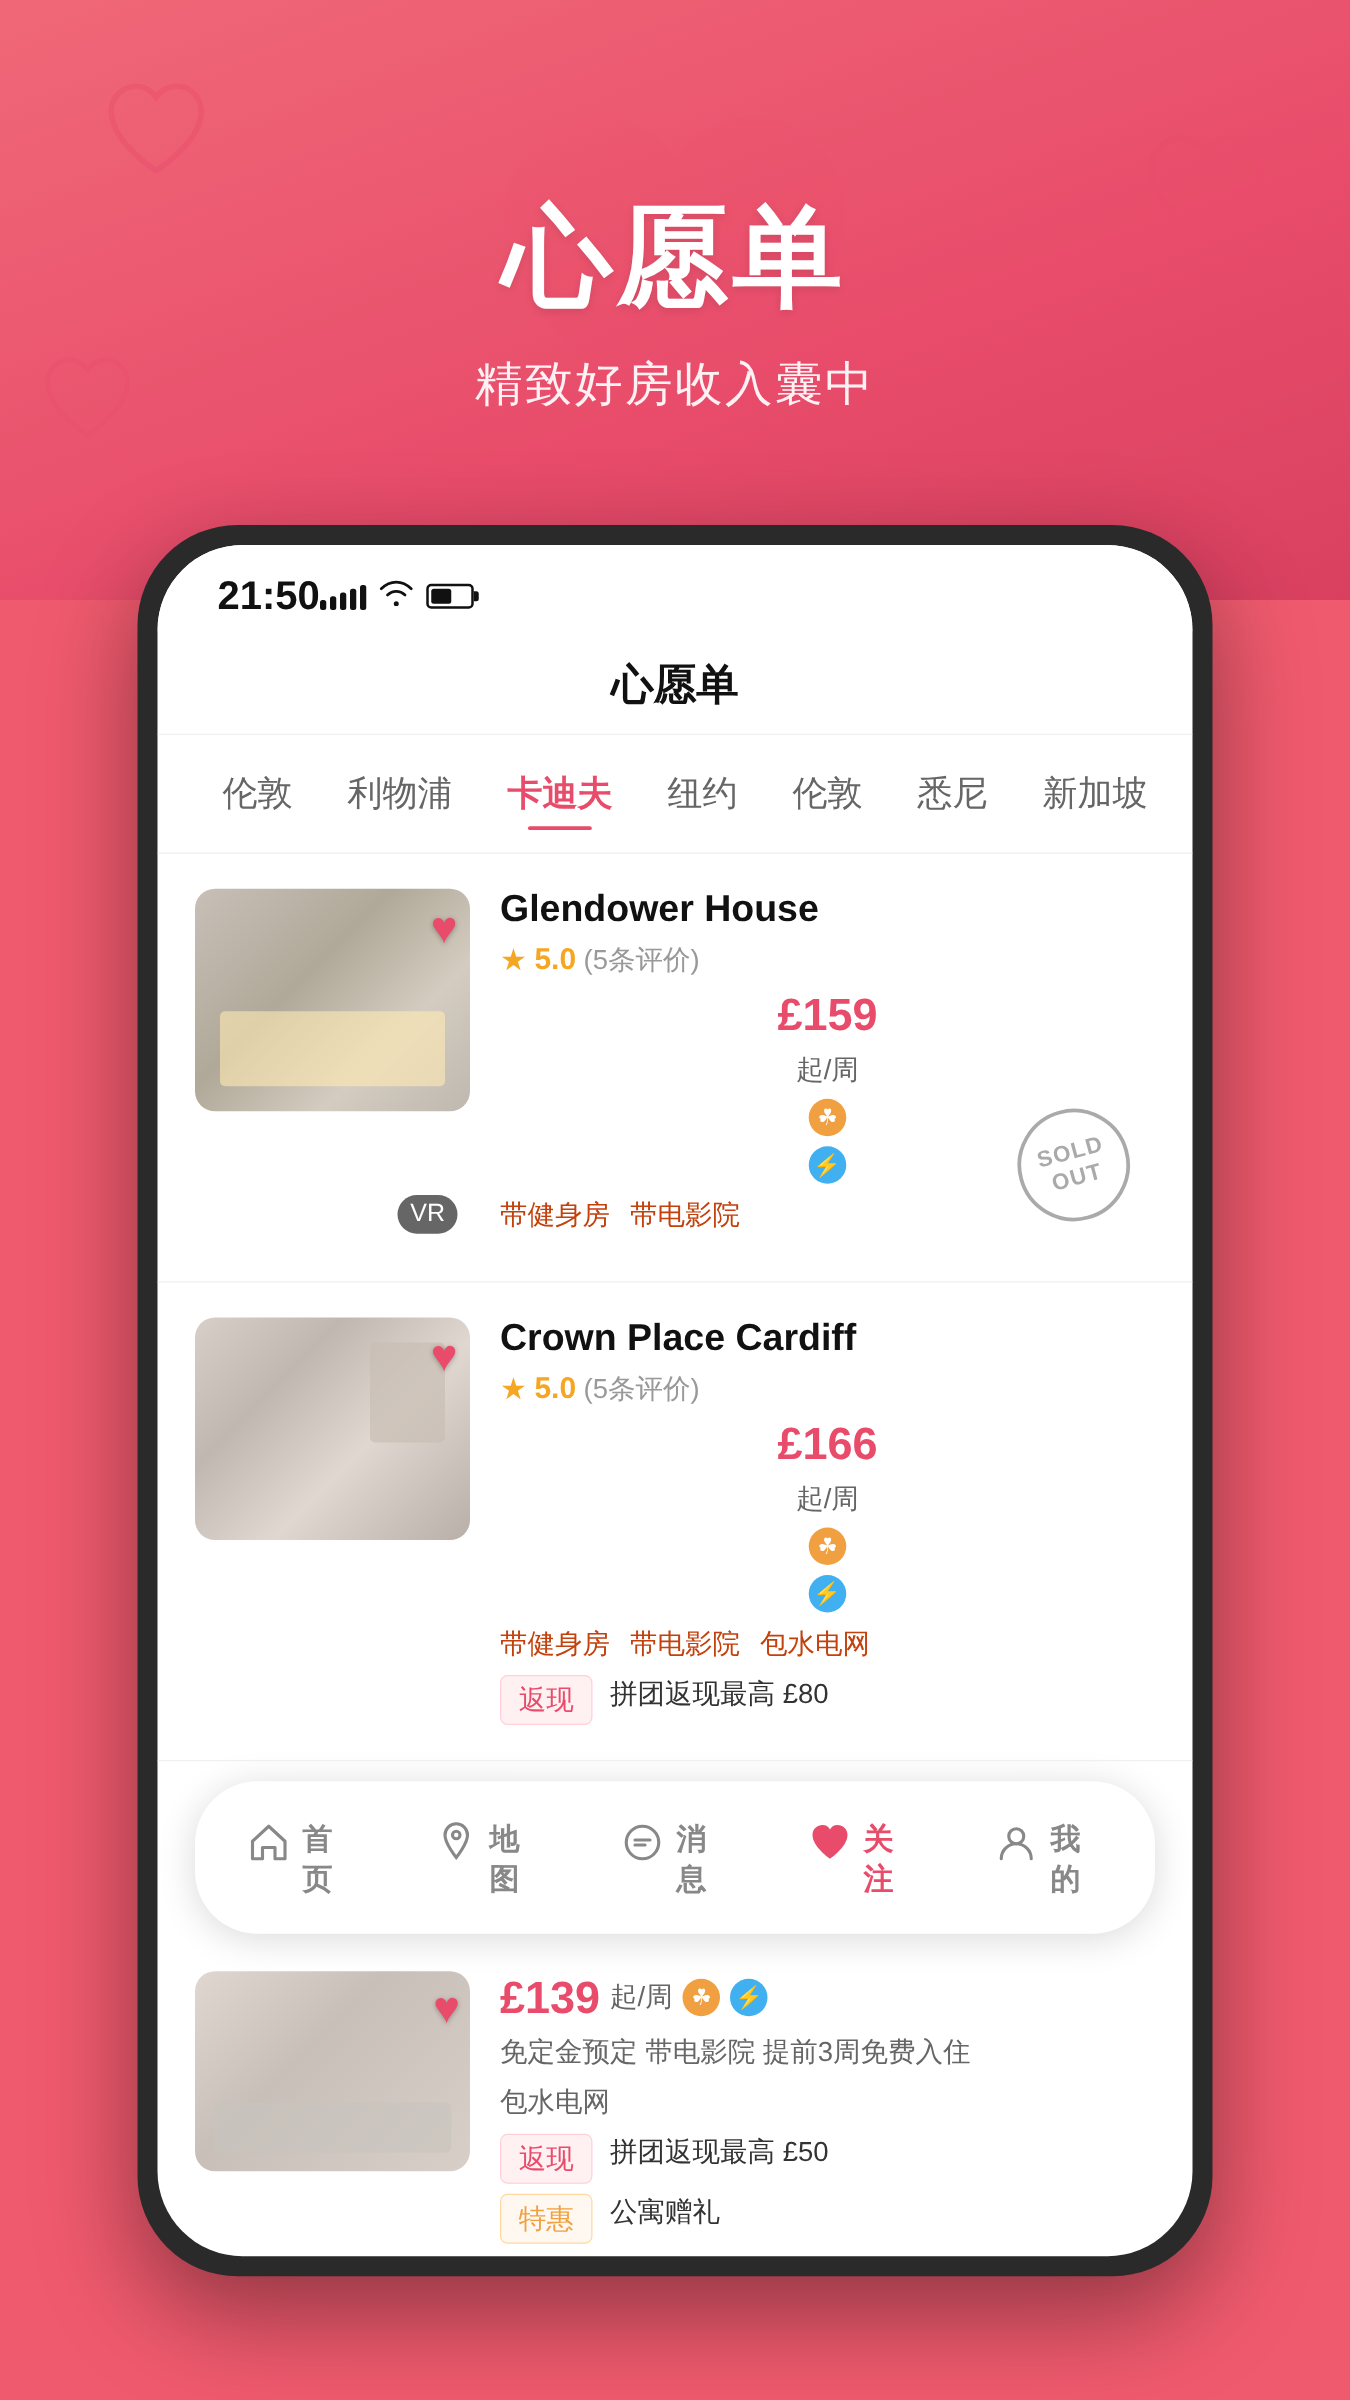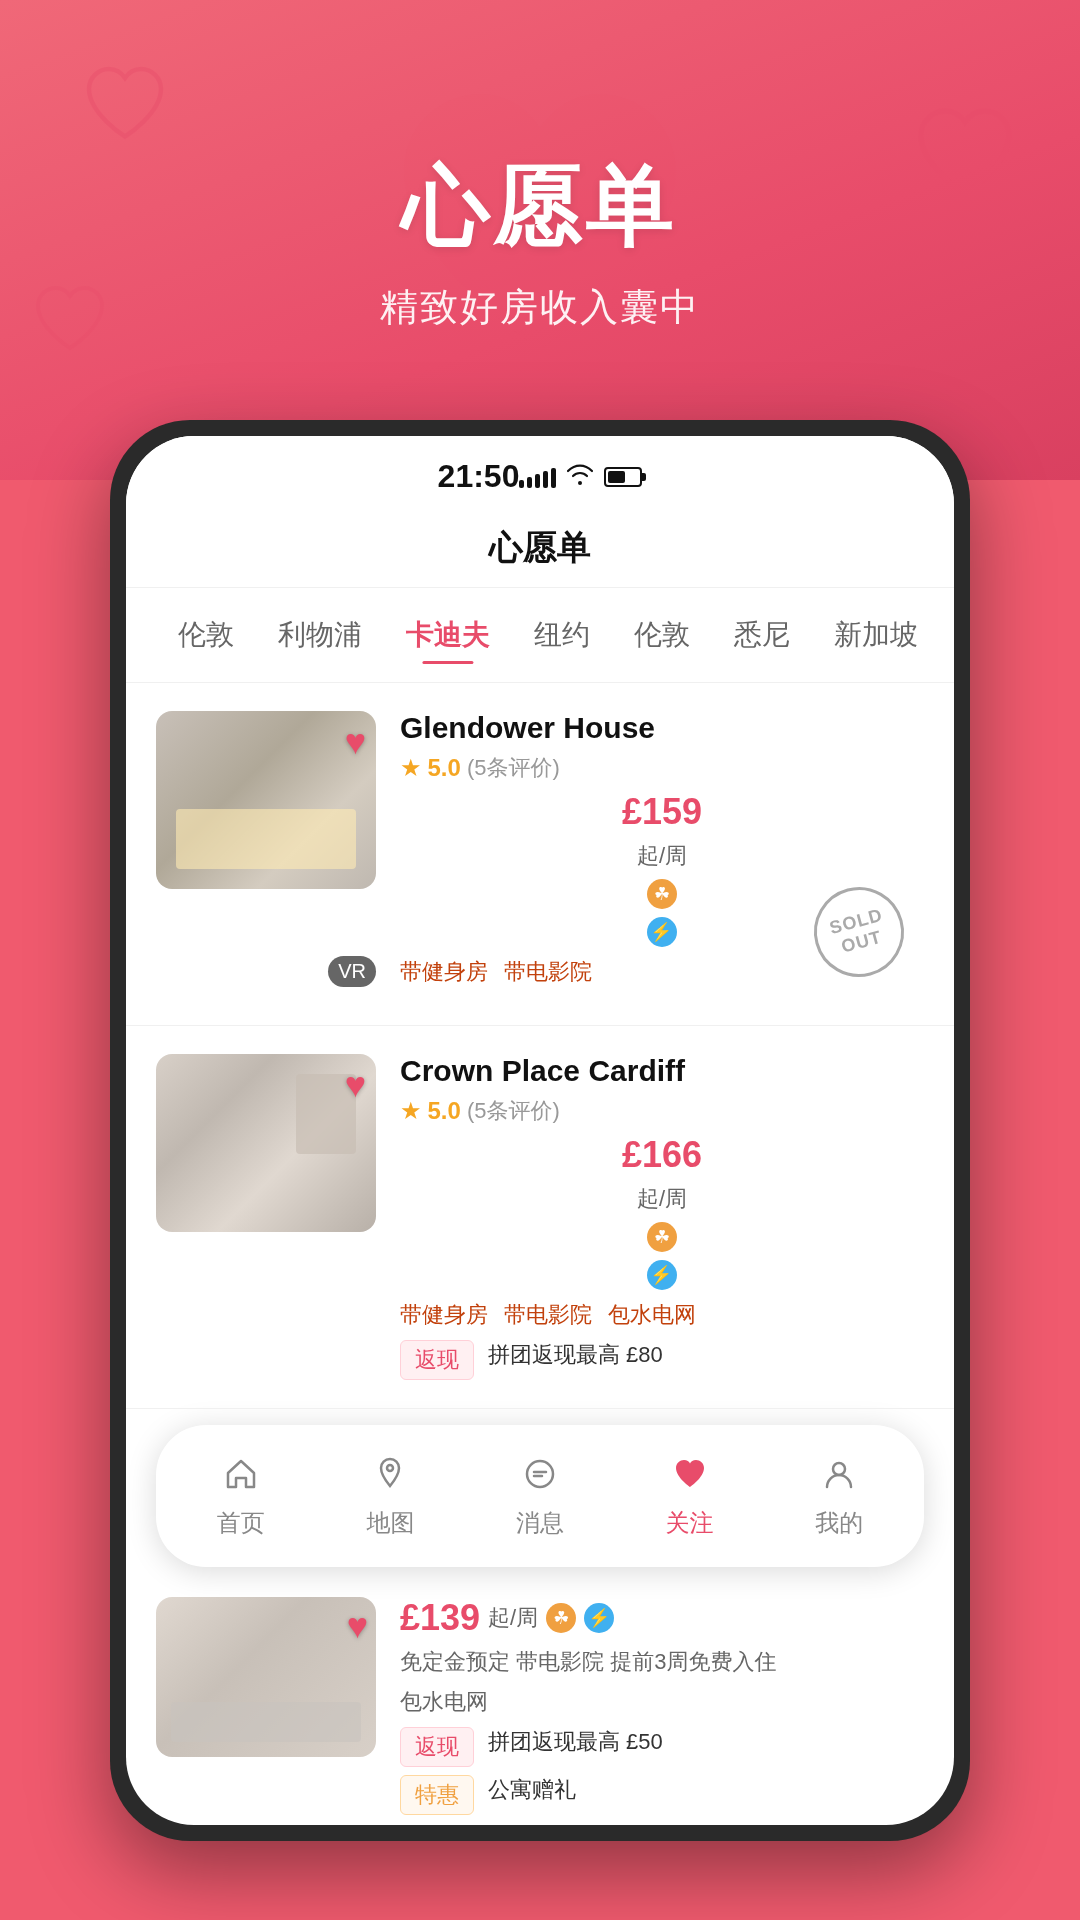--- a/index.html
+++ b/index.html
@@ -97,21 +97,21 @@
     .phone-inner {
       background: white;
       border-radius: 68px;
       overflow: hidden;
       min-height: 1200px;
     }
 
     
     .status-bar {
       display: flex;
-      justify-content: center;
+      justify-content: flex-start;
       align-items: center;
       padding: 22px 48px 10px;
       background: white;
     }
     .status-time {
       font-size: 32px;
       font-weight: 600;
       color: #111;
     }
     .status-icons {
@@ -265,21 +265,21 @@
       left: 10px;
       right: 30px;
       height: 50px;
       background: rgba(180,170,160,0.5);
       border-radius: 4px;
     }
 
     .vr-badge {
       position: absolute;
       bottom: 10px;
-      right: 0;
+      right: 10px;
       background: rgba(0,0,0,0.6);
       color: white;
       font-size: 20px;
       padding: 4px 10px;
       border-radius: 20px;
     }
     .heart-btn {
       position: absolute;
       top: 10px;
       right: 10px;
@@ -403,25 +403,26 @@
       color: #f0a040;
       border: 1px solid #ffd8a0;
     }
     .promo-text {
       font-size: 22px;
       color: #333;
       margin-left: 4px;
     }
     .nav-item {
       display: flex;
-      flex-direction: column;
-      align-items: center;
+      flex-direction: row;
+      align-items: flex-start;
       gap: 8px;
       padding: 10px 30px;
       cursor: pointer;
+      font-weight: bold;
     }
     .nav-icon {
       font-size: 38px;
       color: #888;
       line-height: 1;
     }
     .nav-icon.active {
       color: #e84c6a;
     }
     .nav-label {

